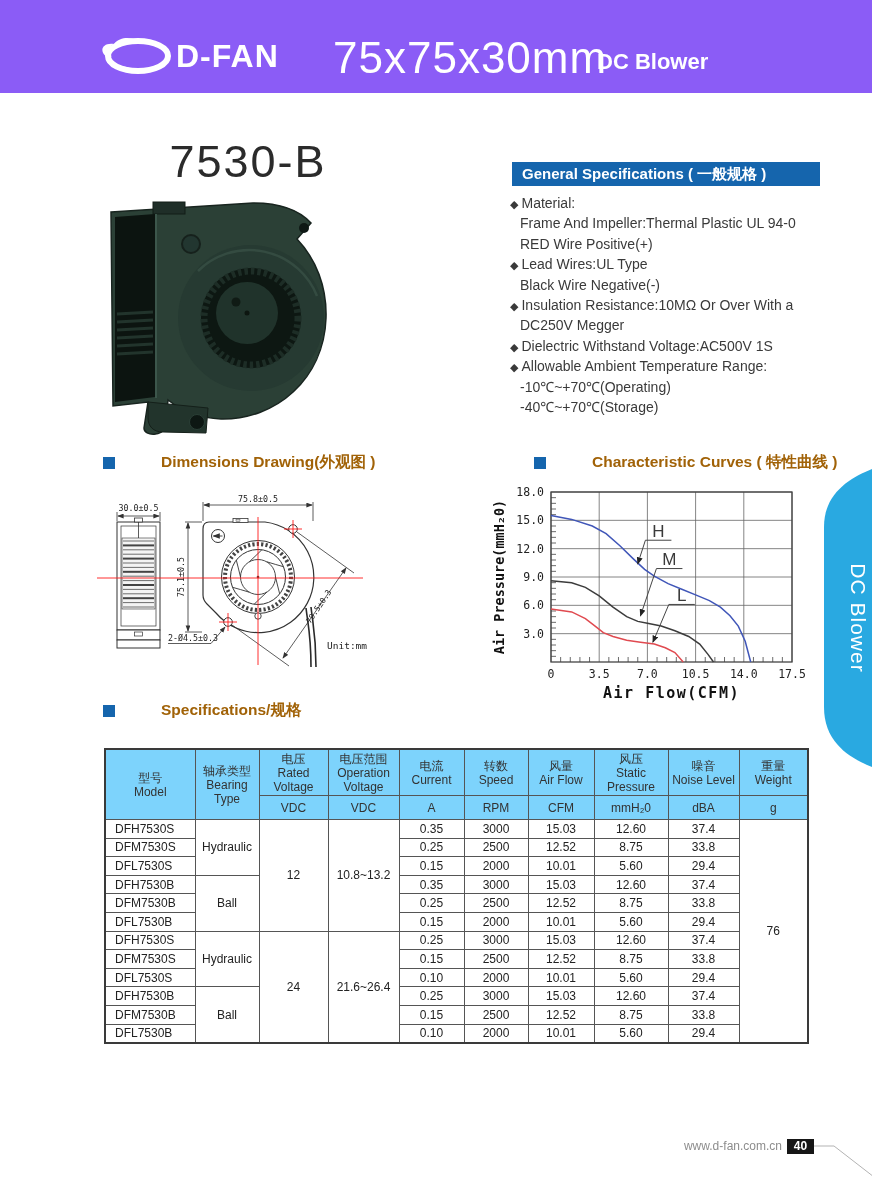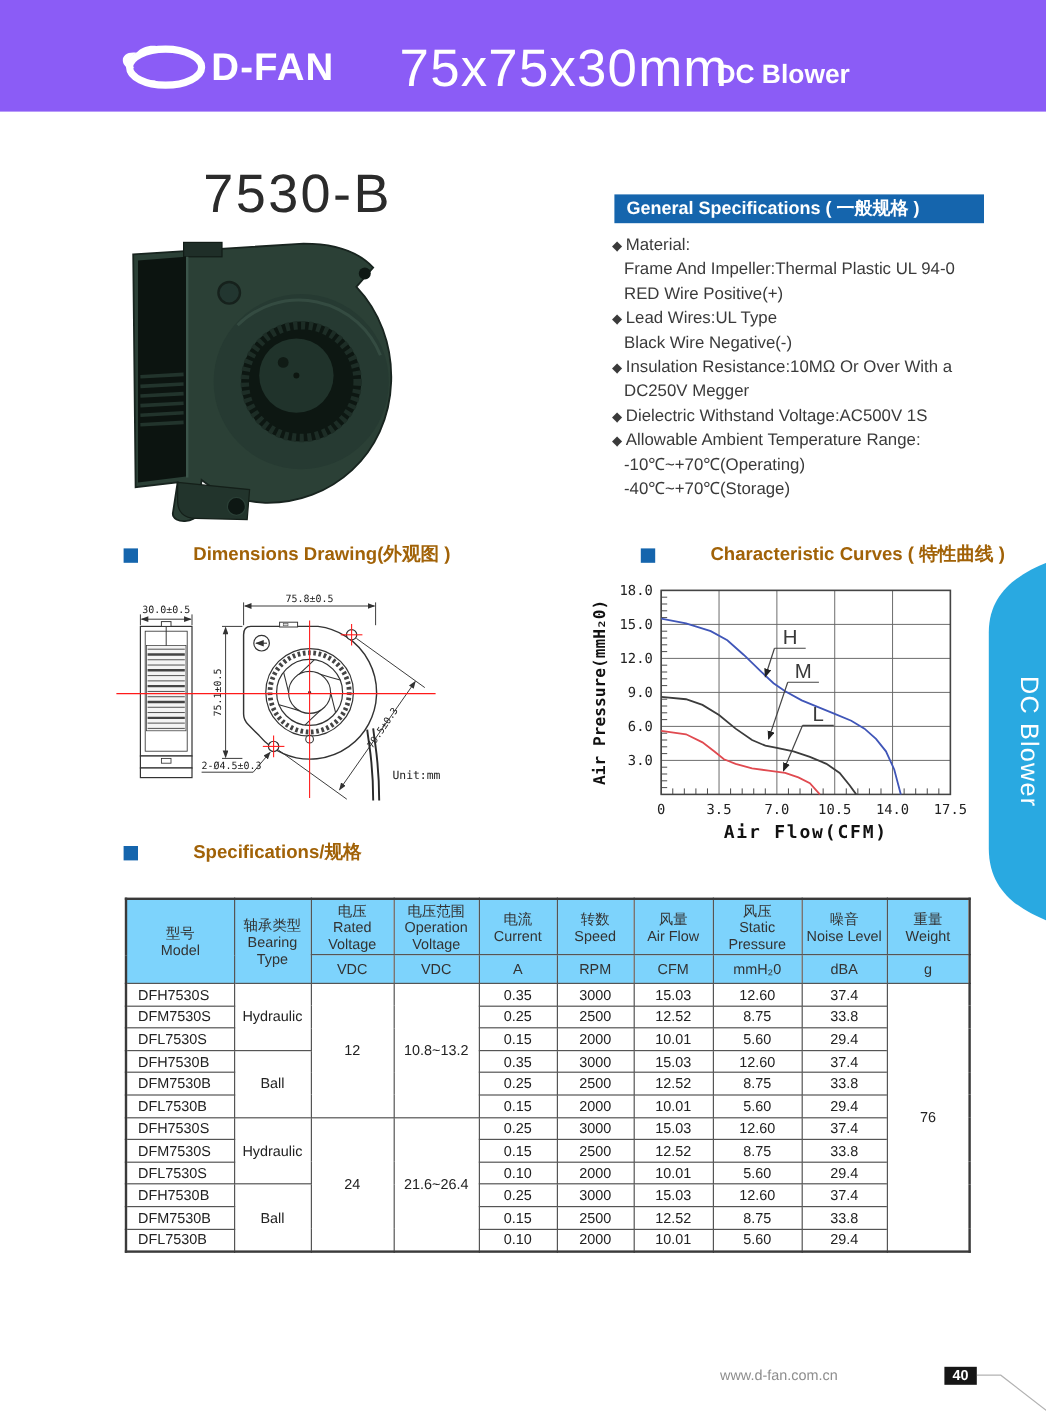--- a/index.html
+++ b/index.html
@@ -41,21 +41,21 @@
               border:2px solid #3a3a3a;}
   .spec-table th,.spec-table td{border:1px solid #555;font-size:12px;color:#222;
               text-align:center;padding:0;font-weight:normal;overflow:hidden;}
   .spec-table thead th{background:#7dd3fc;color:#333;}
   .spec-table .th1{height:45px;line-height:14px;}
   .spec-table .th2{height:23px;}
   .spec-table tbody td{height:17.6px;}
   .spec-table td.model{text-align:left;padding-left:9px;margin-left:44px;}
 
   
-  .site{position:absolute;left:600px;top:1139px;width:182px;font-size:12px;color:#8d8d8d;}
+  .site{position:absolute;left:600px;top:1139px;width:182px;text-align:right;font-size:12px;color:#8d8d8d;}
   .badge{position:absolute;left:787px;top:1139px;width:27px;height:15px;background:#161616;
          color:#fff;font-size:12px;font-weight:bold;text-align:center;line-height:15px;}
   .corner{position:absolute;left:814px;top:1139px;}
 
   .mono{font-family:"DejaVu Sans Mono",monospace;}
 </style>
 </head>
 <body>
 
 <div class="page">

